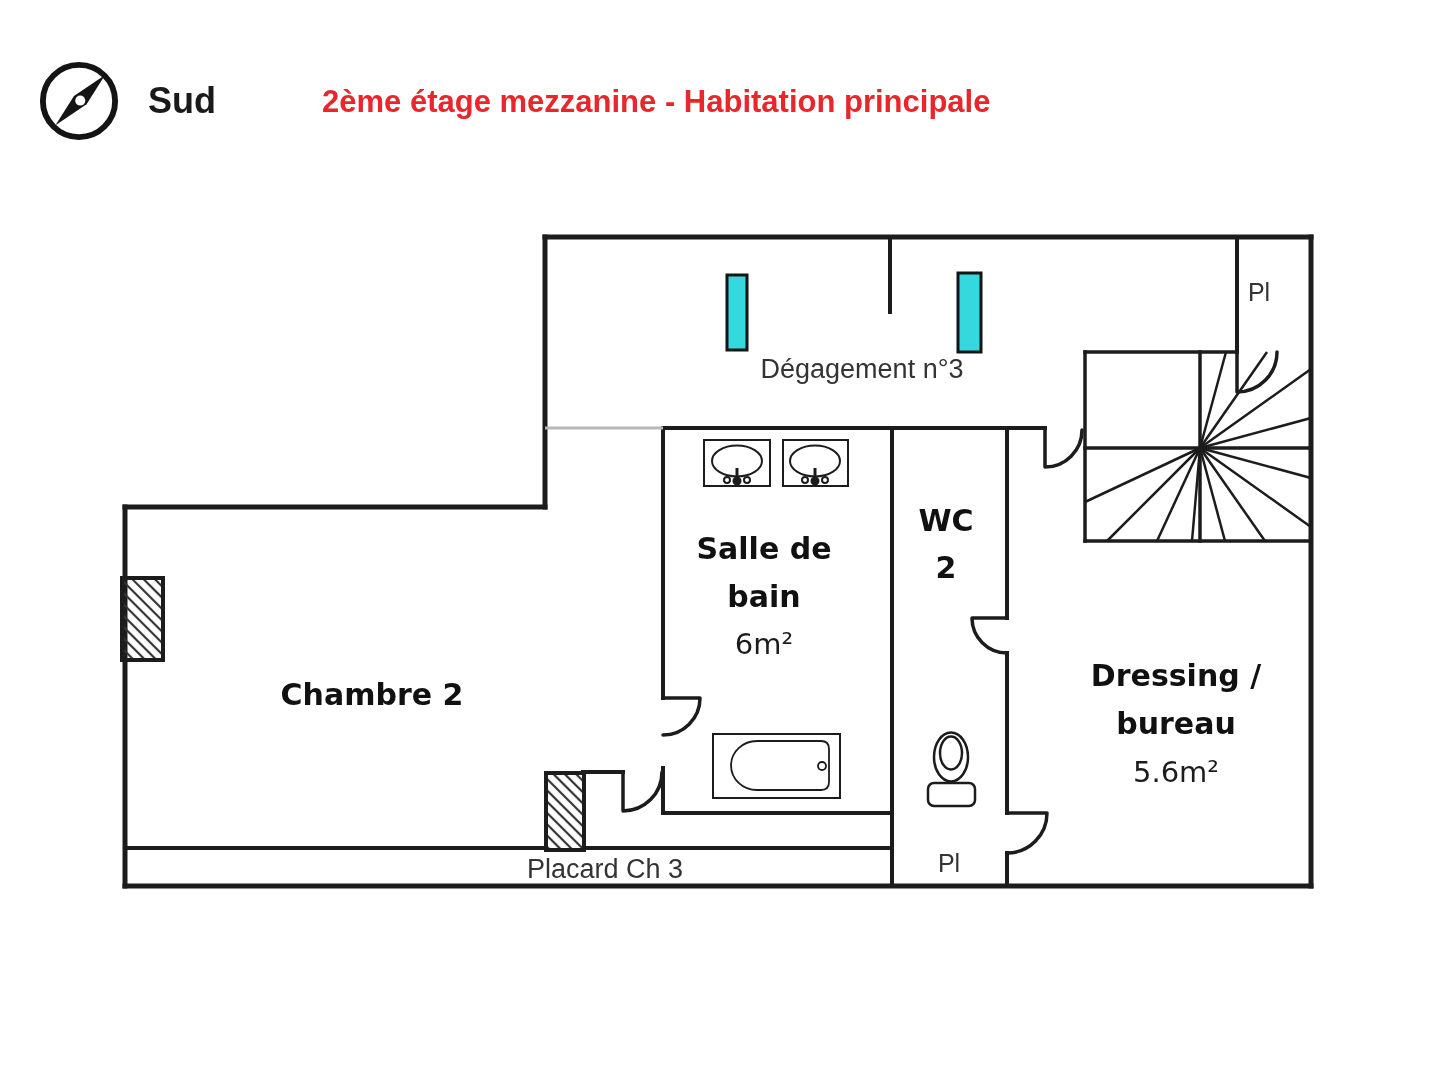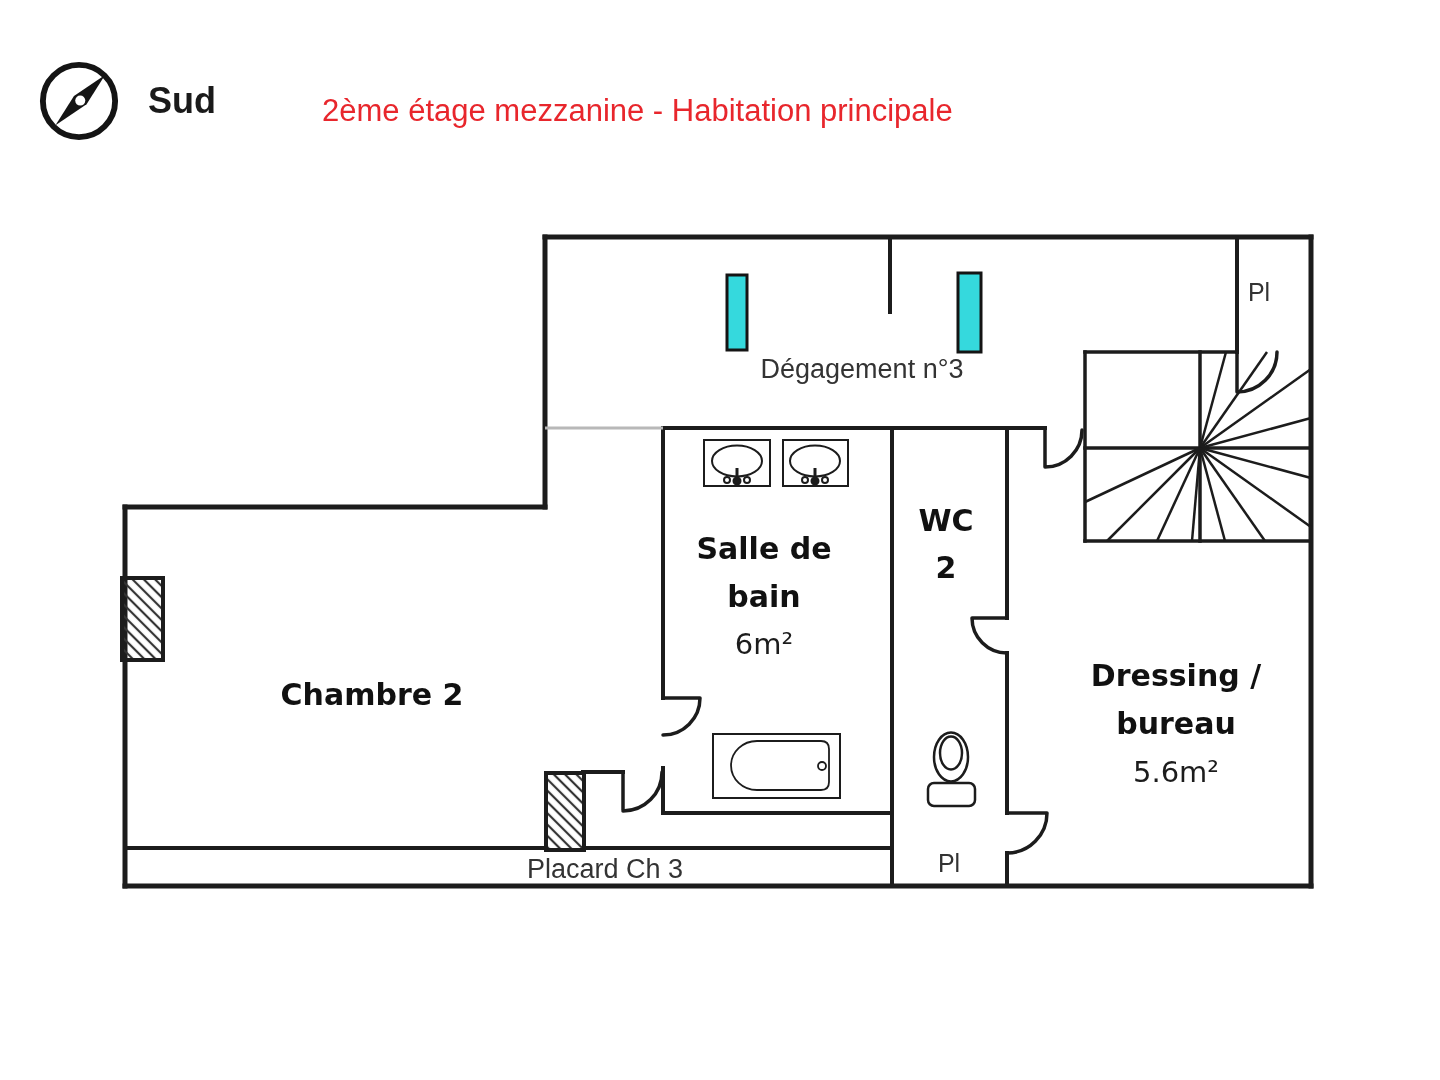--- a/index.html
+++ b/index.html
@@ -1,20 +1,20 @@
 <!DOCTYPE html>
 <html><head>
 <meta charset="utf-8">
 <style>
   html,body{margin:0;padding:0;background:#ffffff;}
   body{width:1440px;height:1080px;position:relative;font-family:"Liberation Sans",sans-serif;overflow:hidden;}
   .header{position:absolute;left:0;top:0;width:1148px;height:170px;}
   .compass{position:absolute;left:37px;top:59px;width:84px;height:84px;}
   .compass-label{position:absolute;left:148px;top:80px;font-size:36px;font-weight:bold;color:#1a1a1a;letter-spacing:0px;}
-  .floor-title{position:absolute;left:322px;top:84px;font-size:31px;font-weight:normal;color:#e8262c;margin-top:9px;}
+  .floor-title{position:absolute;left:322px;top:84px;font-size:31px;font-weight:bold;color:#e8262c;}
   svg.plan{position:absolute;left:0;top:0;}
   .room-bold{font-family:"DejaVu Sans","Liberation Sans",sans-serif;font-weight:bold;fill:#111111;font-size:30px;}
   .room-area{font-family:"DejaVu Sans","Liberation Sans",sans-serif;fill:#1c1c1c;font-size:29px;}
   .draw-label{font-family:"Liberation Sans",sans-serif;fill:#333333;font-size:27px;}
   .draw-label-small{font-family:"Liberation Sans",sans-serif;fill:#333333;font-size:25px;}
   text{text-anchor:middle;}
 </style>
 </head>
 <body>
 

